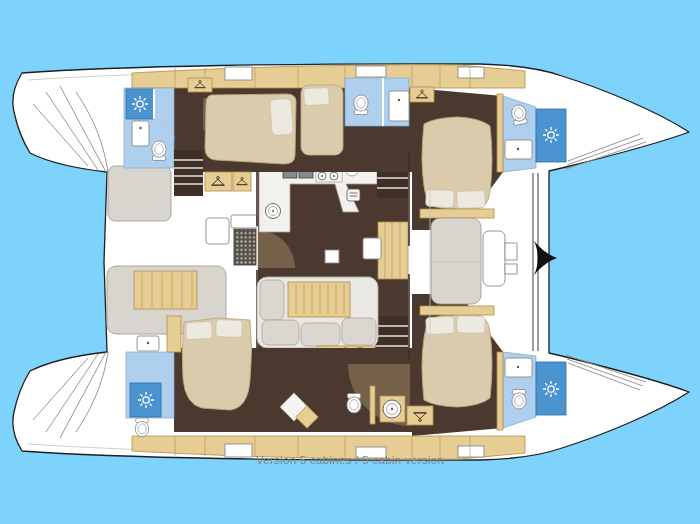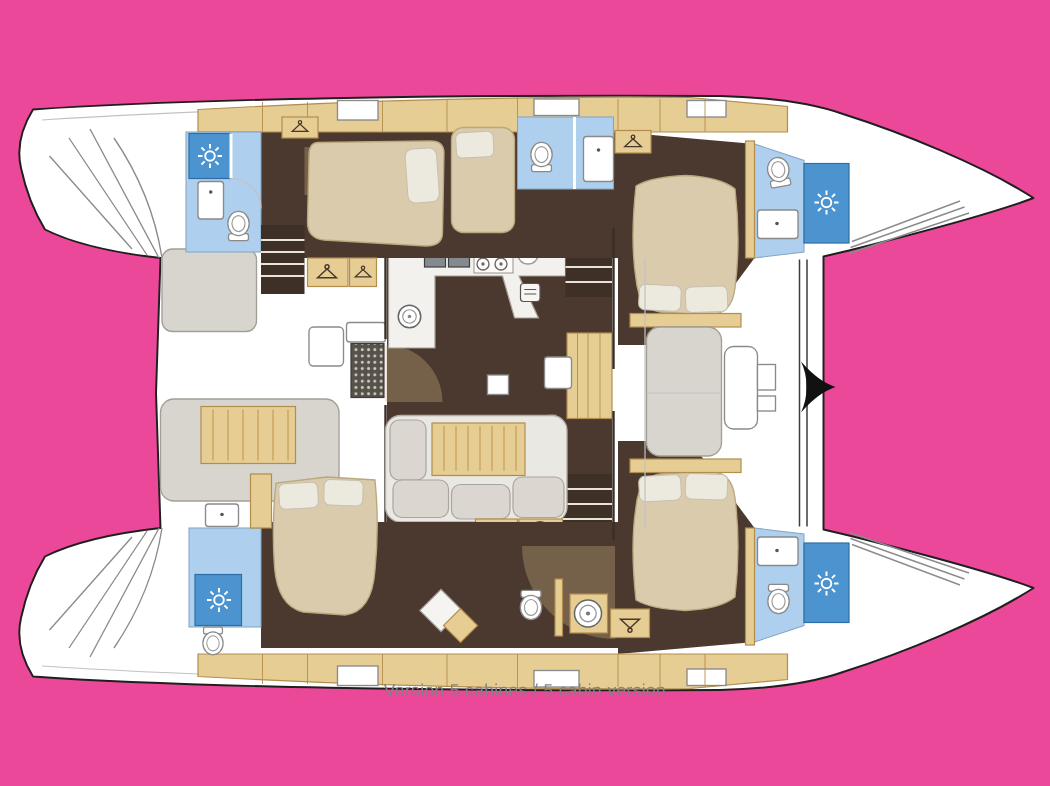--- a/index.html
+++ b/index.html
@@ -1,16 +1,16 @@
 <!DOCTYPE html>
 <html style="--c-wood: #e6cd94; --c-wood-stroke: #b28d4e; --c-floor: #4b392f; --c-stairs: #3e2f27; --c-bed: #dbcbad; --c-bed-stroke: #bba87e; --c-pillow: #eceade; --c-wet: #aecfed; --c-shower: #4b94d0; --c-bench: #d8d5cf; --c-counter: #f3f1ed; --c-sofa: #eae8e3; --c-cushion: #dbd7d0; --c-caption: #828282;"><head>
 <meta charset="utf-8">
 <style>
   html,body{margin:0;padding:0;background:#fff;}
-  .page{width:700px;height:524px;position:relative;background:#ec4899;overflow:hidden;}
+  .page{width:700px;height:524px;position:relative;background:#7dd3fc;overflow:hidden;}
   svg{display:block;}
   .outline{fill:#ffffff;stroke:#1f1f1f;stroke-width:1.3;stroke-linejoin:round;}
   .thin{stroke:#8b8b8b;stroke-width:.9;fill:none;}
   .faint{stroke:#c2c2c2;stroke-width:.8;fill:none;}
   .beam{stroke:#3c3c3c;stroke-width:1;fill:none;}
   .wood{fill:var(--c-wood);stroke:var(--c-wood-stroke);stroke-width:.8;}
   .woodline{stroke:var(--c-wood-stroke);stroke-width:.6;fill:none;}
   .floor{fill:var(--c-floor);}
   .stairs{fill:var(--c-stairs);}
   .tread{stroke:#e9e3d6;stroke-width:1.4;fill:none;}

